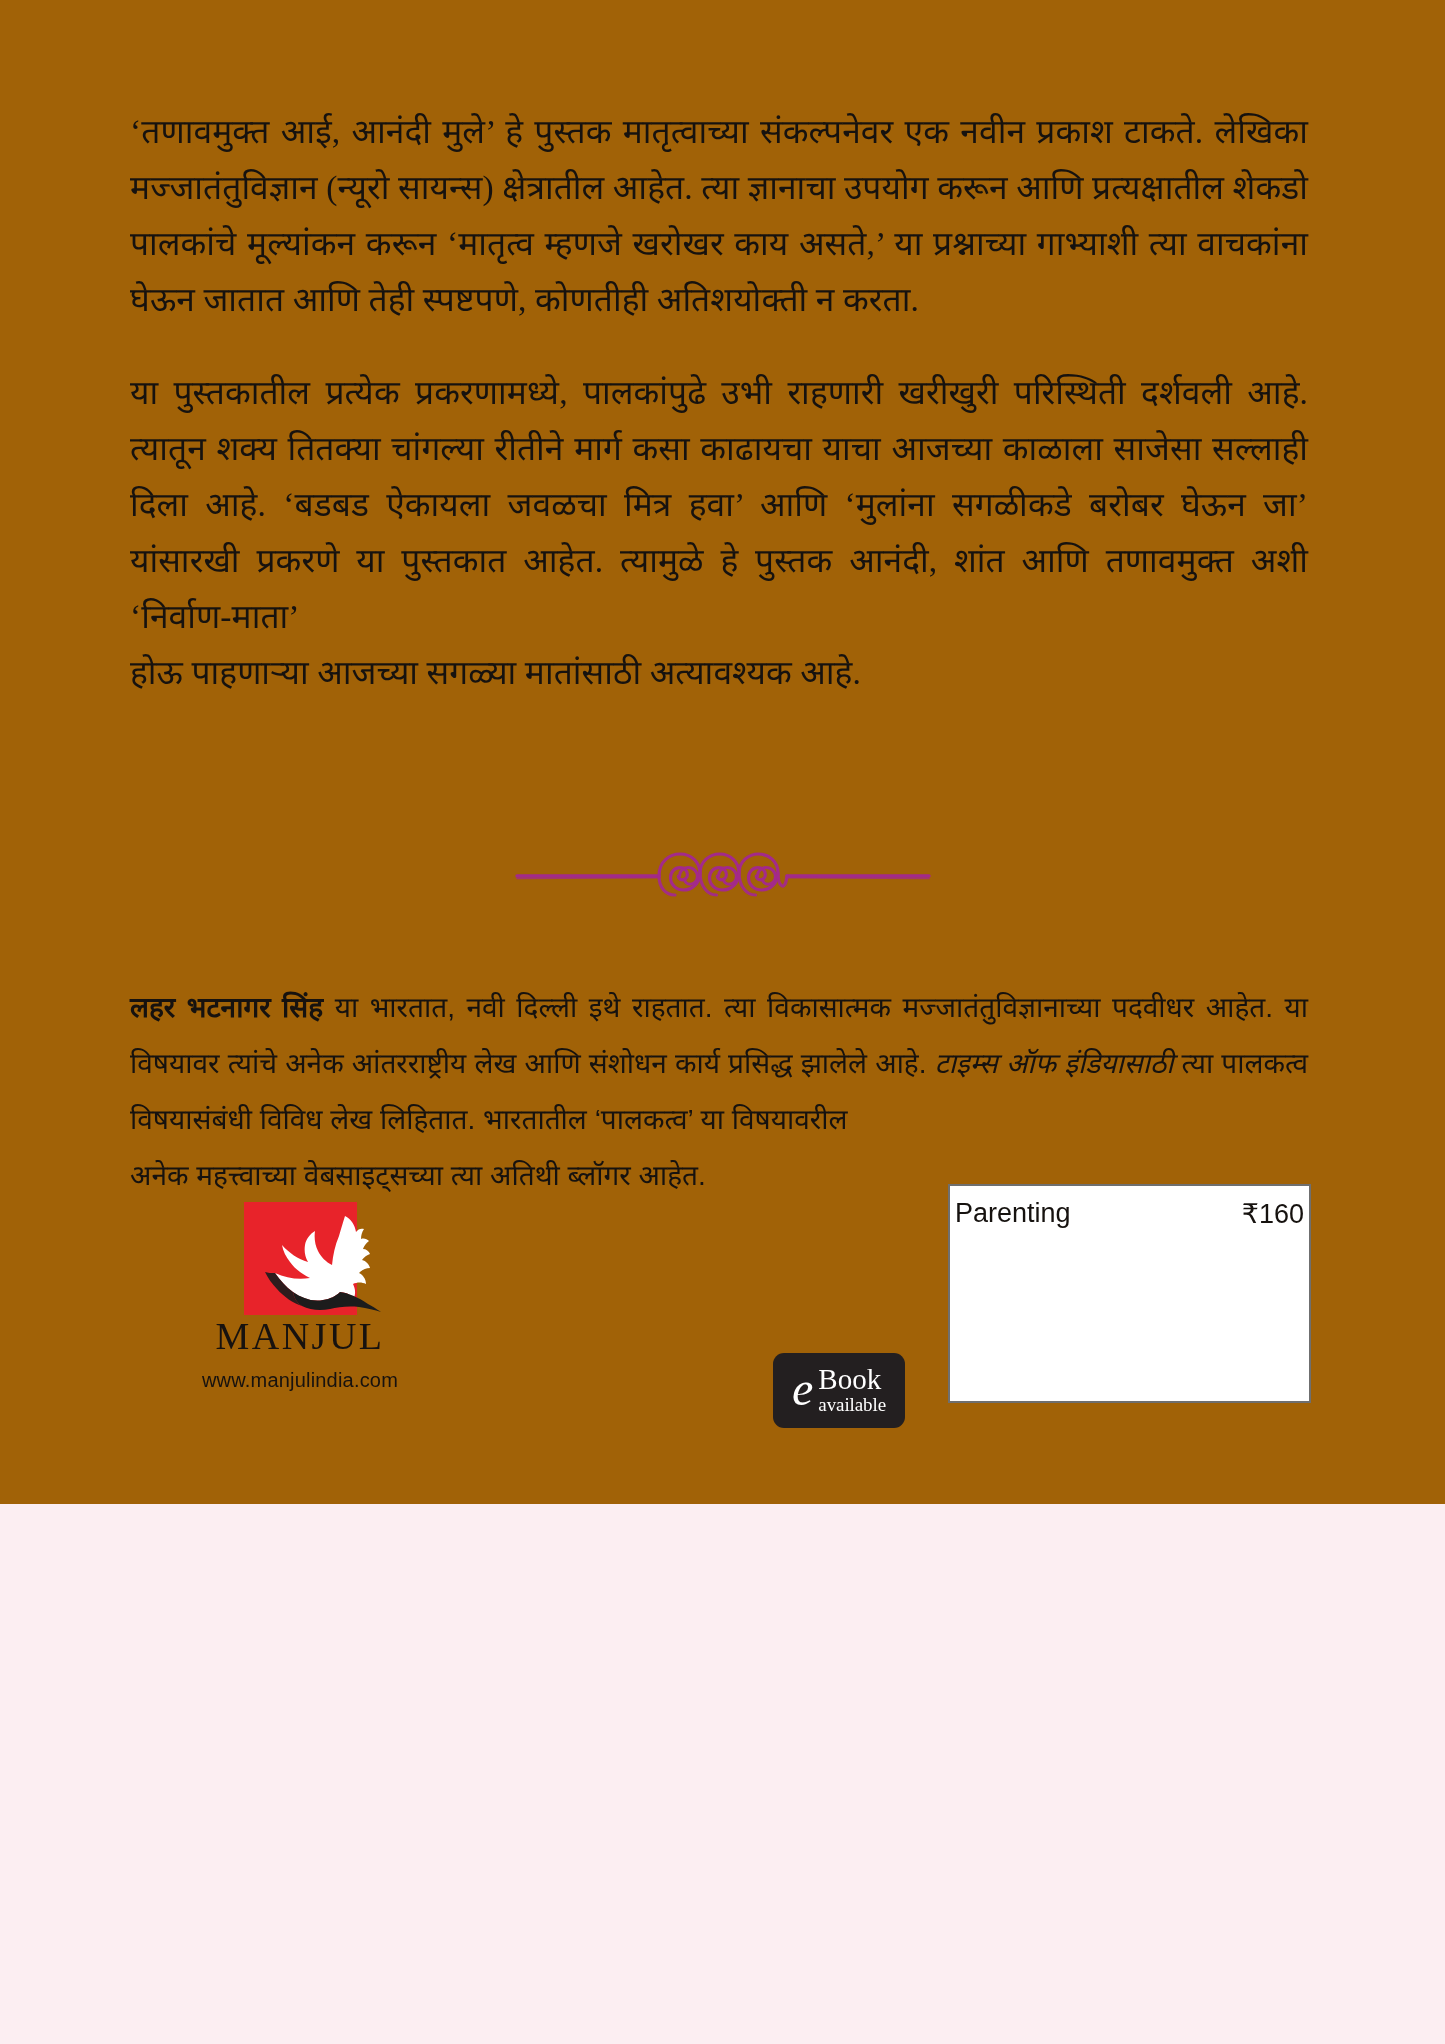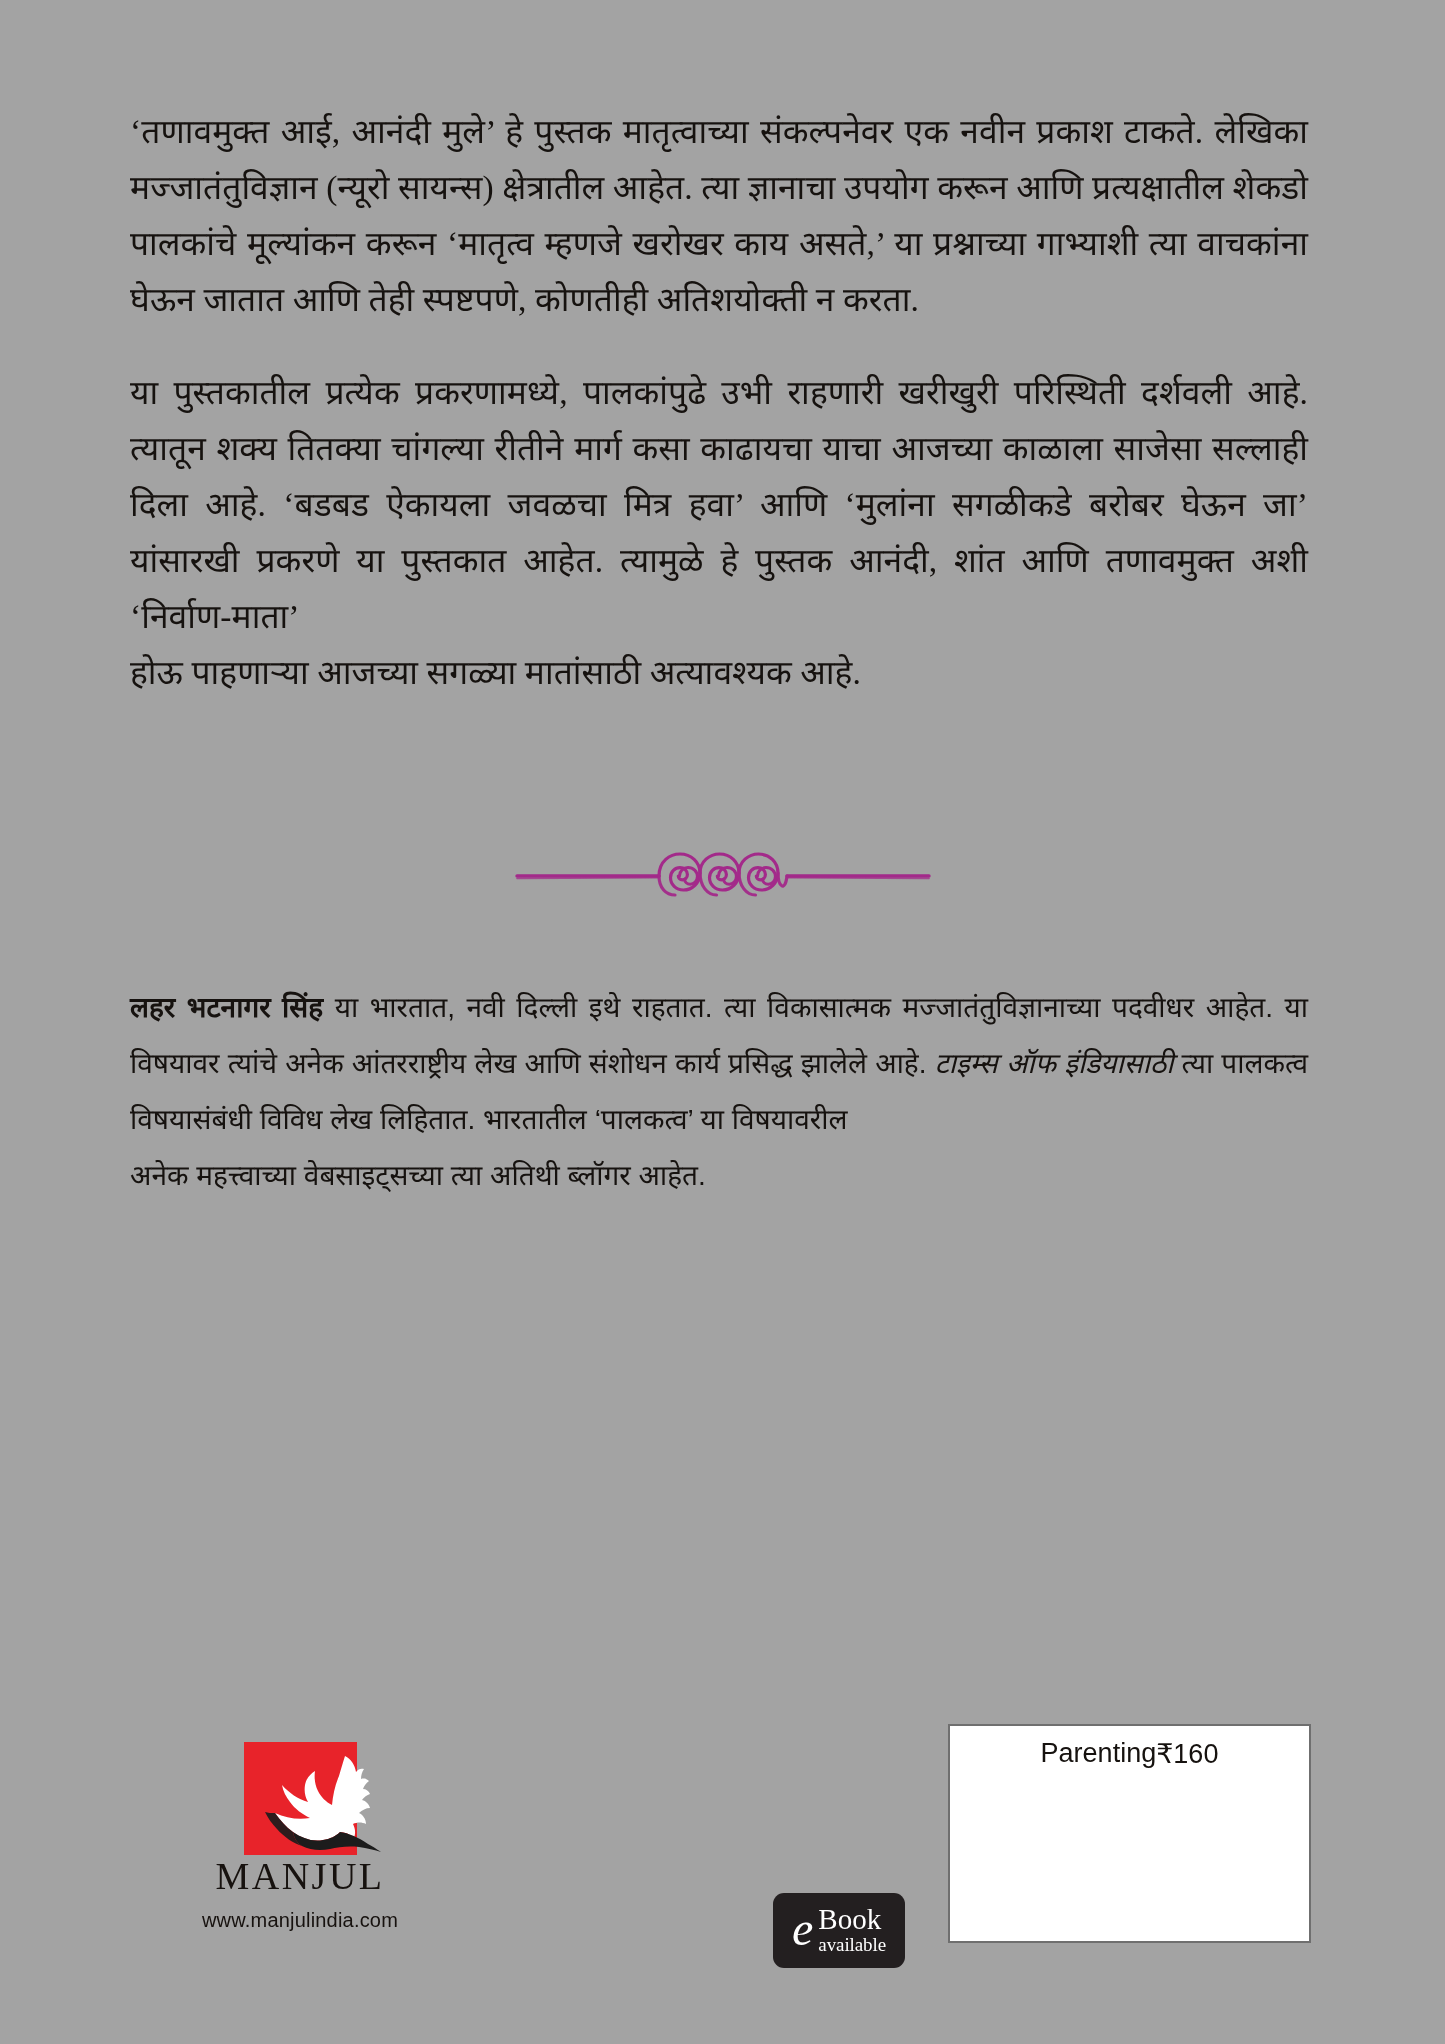--- a/index.html
+++ b/index.html
@@ -11,22 +11,22 @@
     height: 2044px;
     background: #fceef2;
     font-family: "Liberation Serif", "DejaVu Serif", serif;
     overflow: hidden;
     position: relative;
   }
 
   .page {
     position: relative;
     width: 1445px;
-    height: 2044px;
-    background: #a3a3a3;
+    height: 1504px;
+    background: #a16207;
     box-sizing: border-box;
   }
 
   
   .copy-block {
     position: absolute;
     left: 130px;
     top: 104px;
     width: 1178px;
   }
@@ -183,22 +183,22 @@
     font-family: "Liberation Sans", "DejaVu Sans", sans-serif;
     font-size: 27px;
     color: #16120f;
     white-space: nowrap;
   }
   .isbn-bottom {
     height: 55px;
     box-sizing: border-box;
     display: flex;
     align-items: center;
-    justify-content: center;
-    padding: 0 11px;
+    justify-content: space-between;
+    padding: 0 5px;
     border-radius: 19px;
   }
   .isbn-cat, .isbn-price {
     font-family: "Liberation Sans", "DejaVu Sans", sans-serif;
     font-size: 27px;
     color: #16120f;
   }
 </style>
 </head>
 <body>

